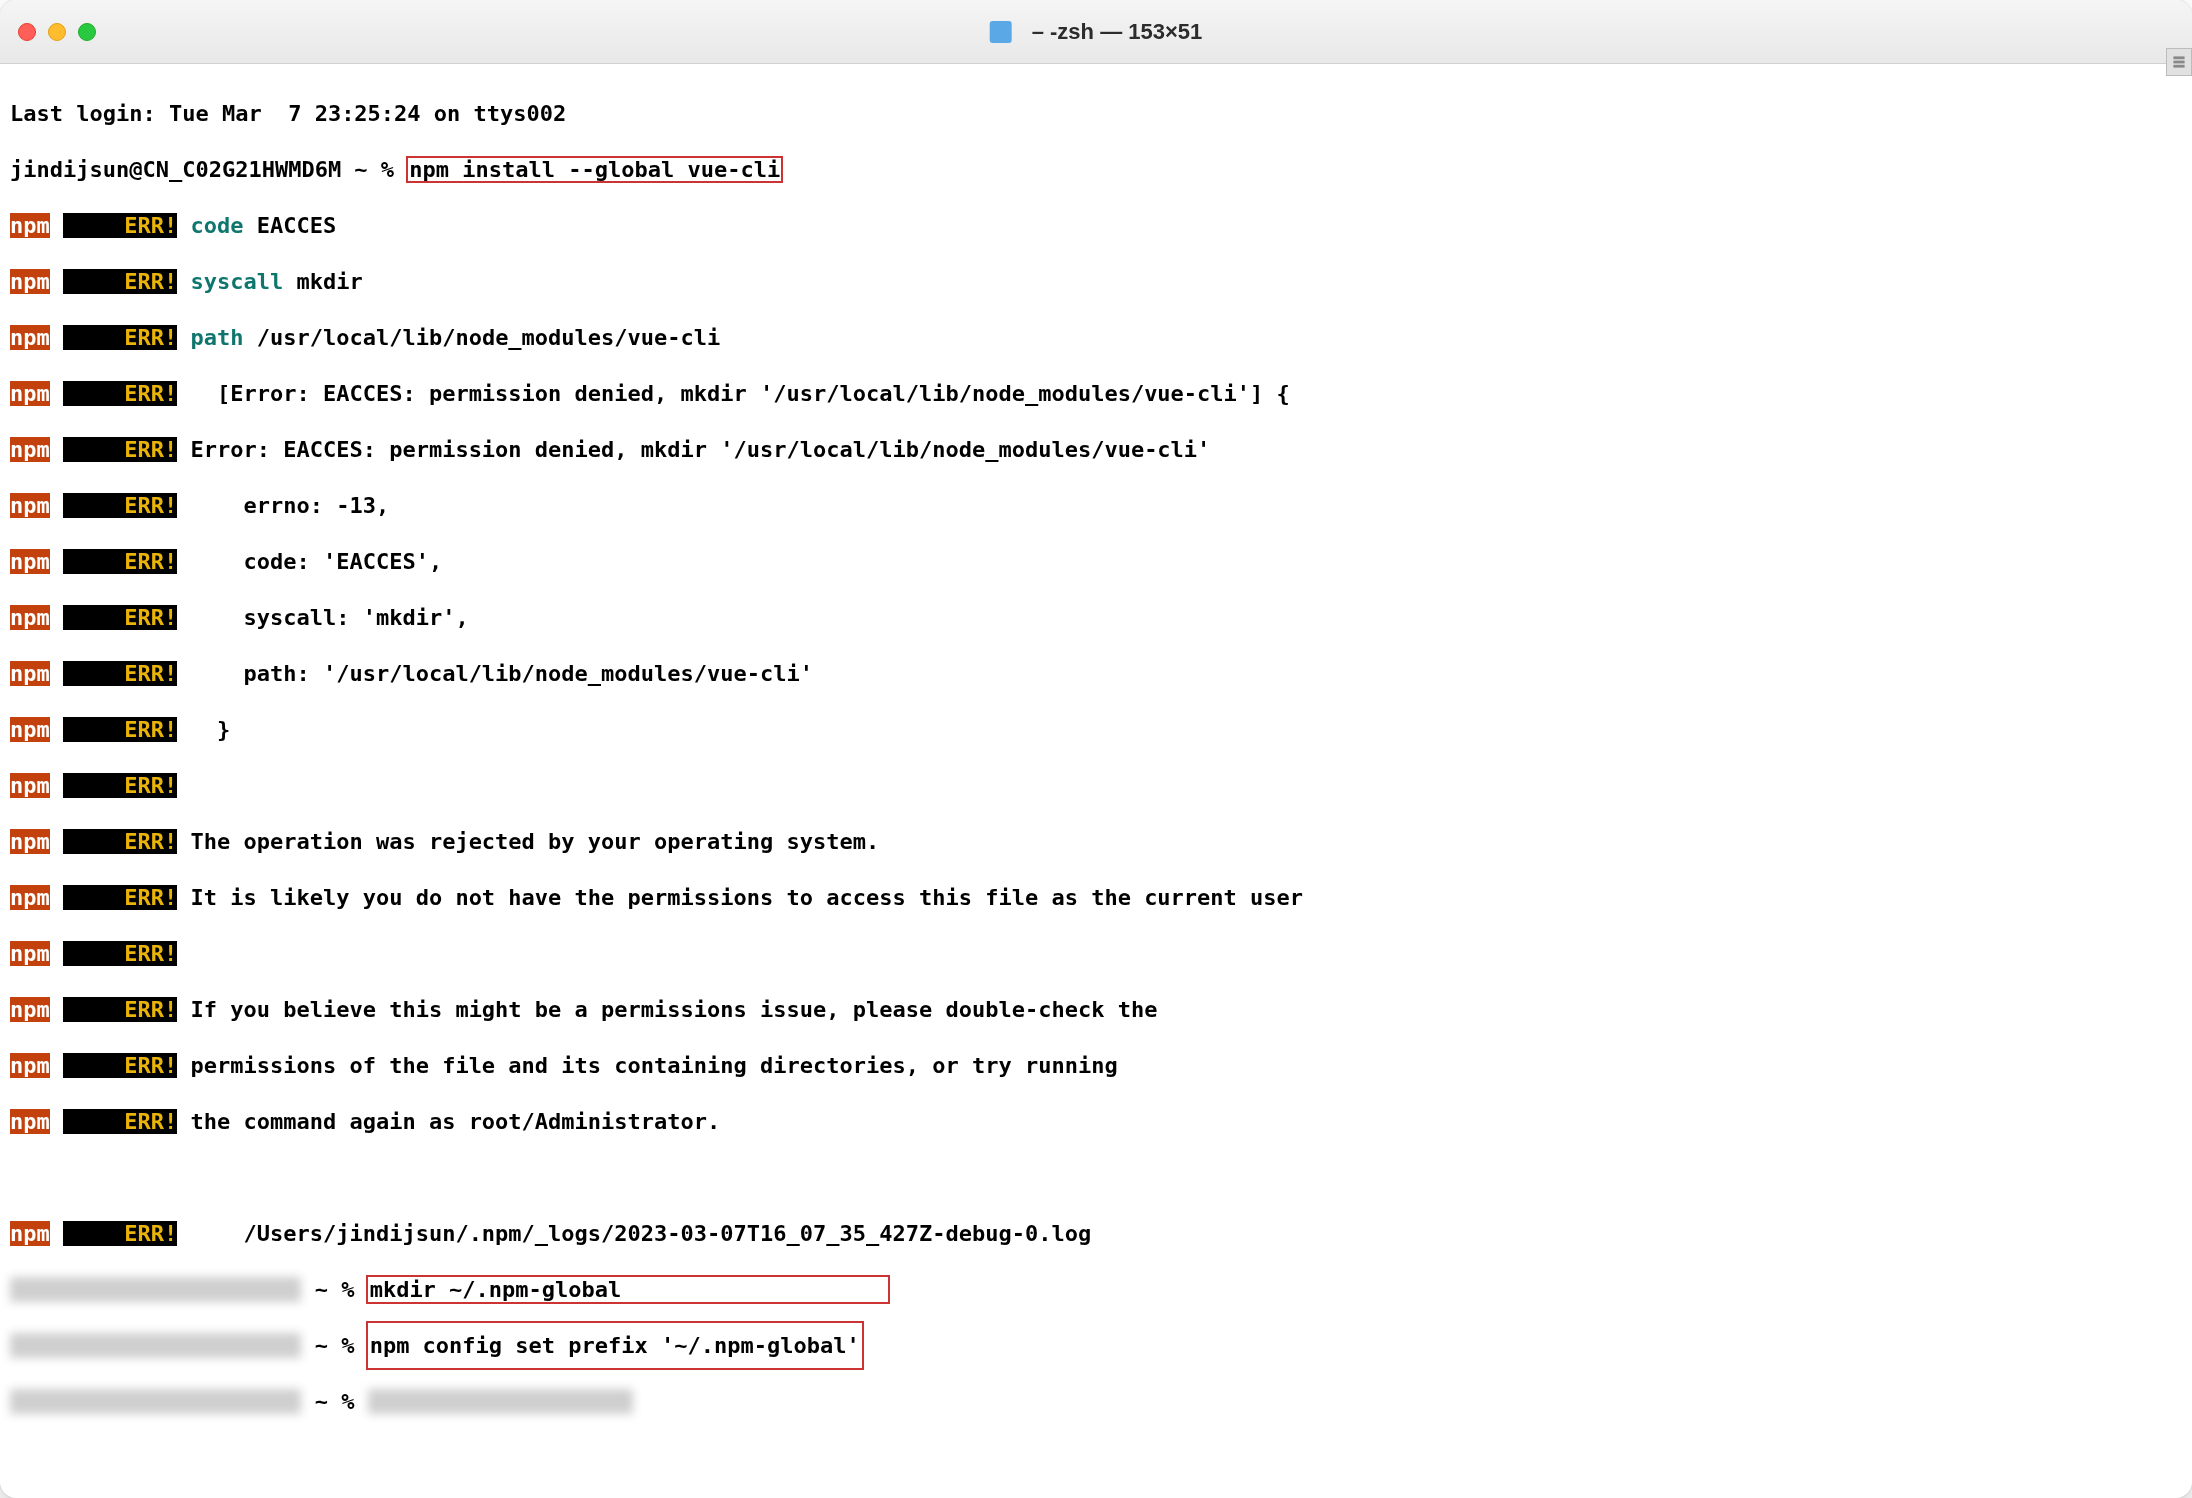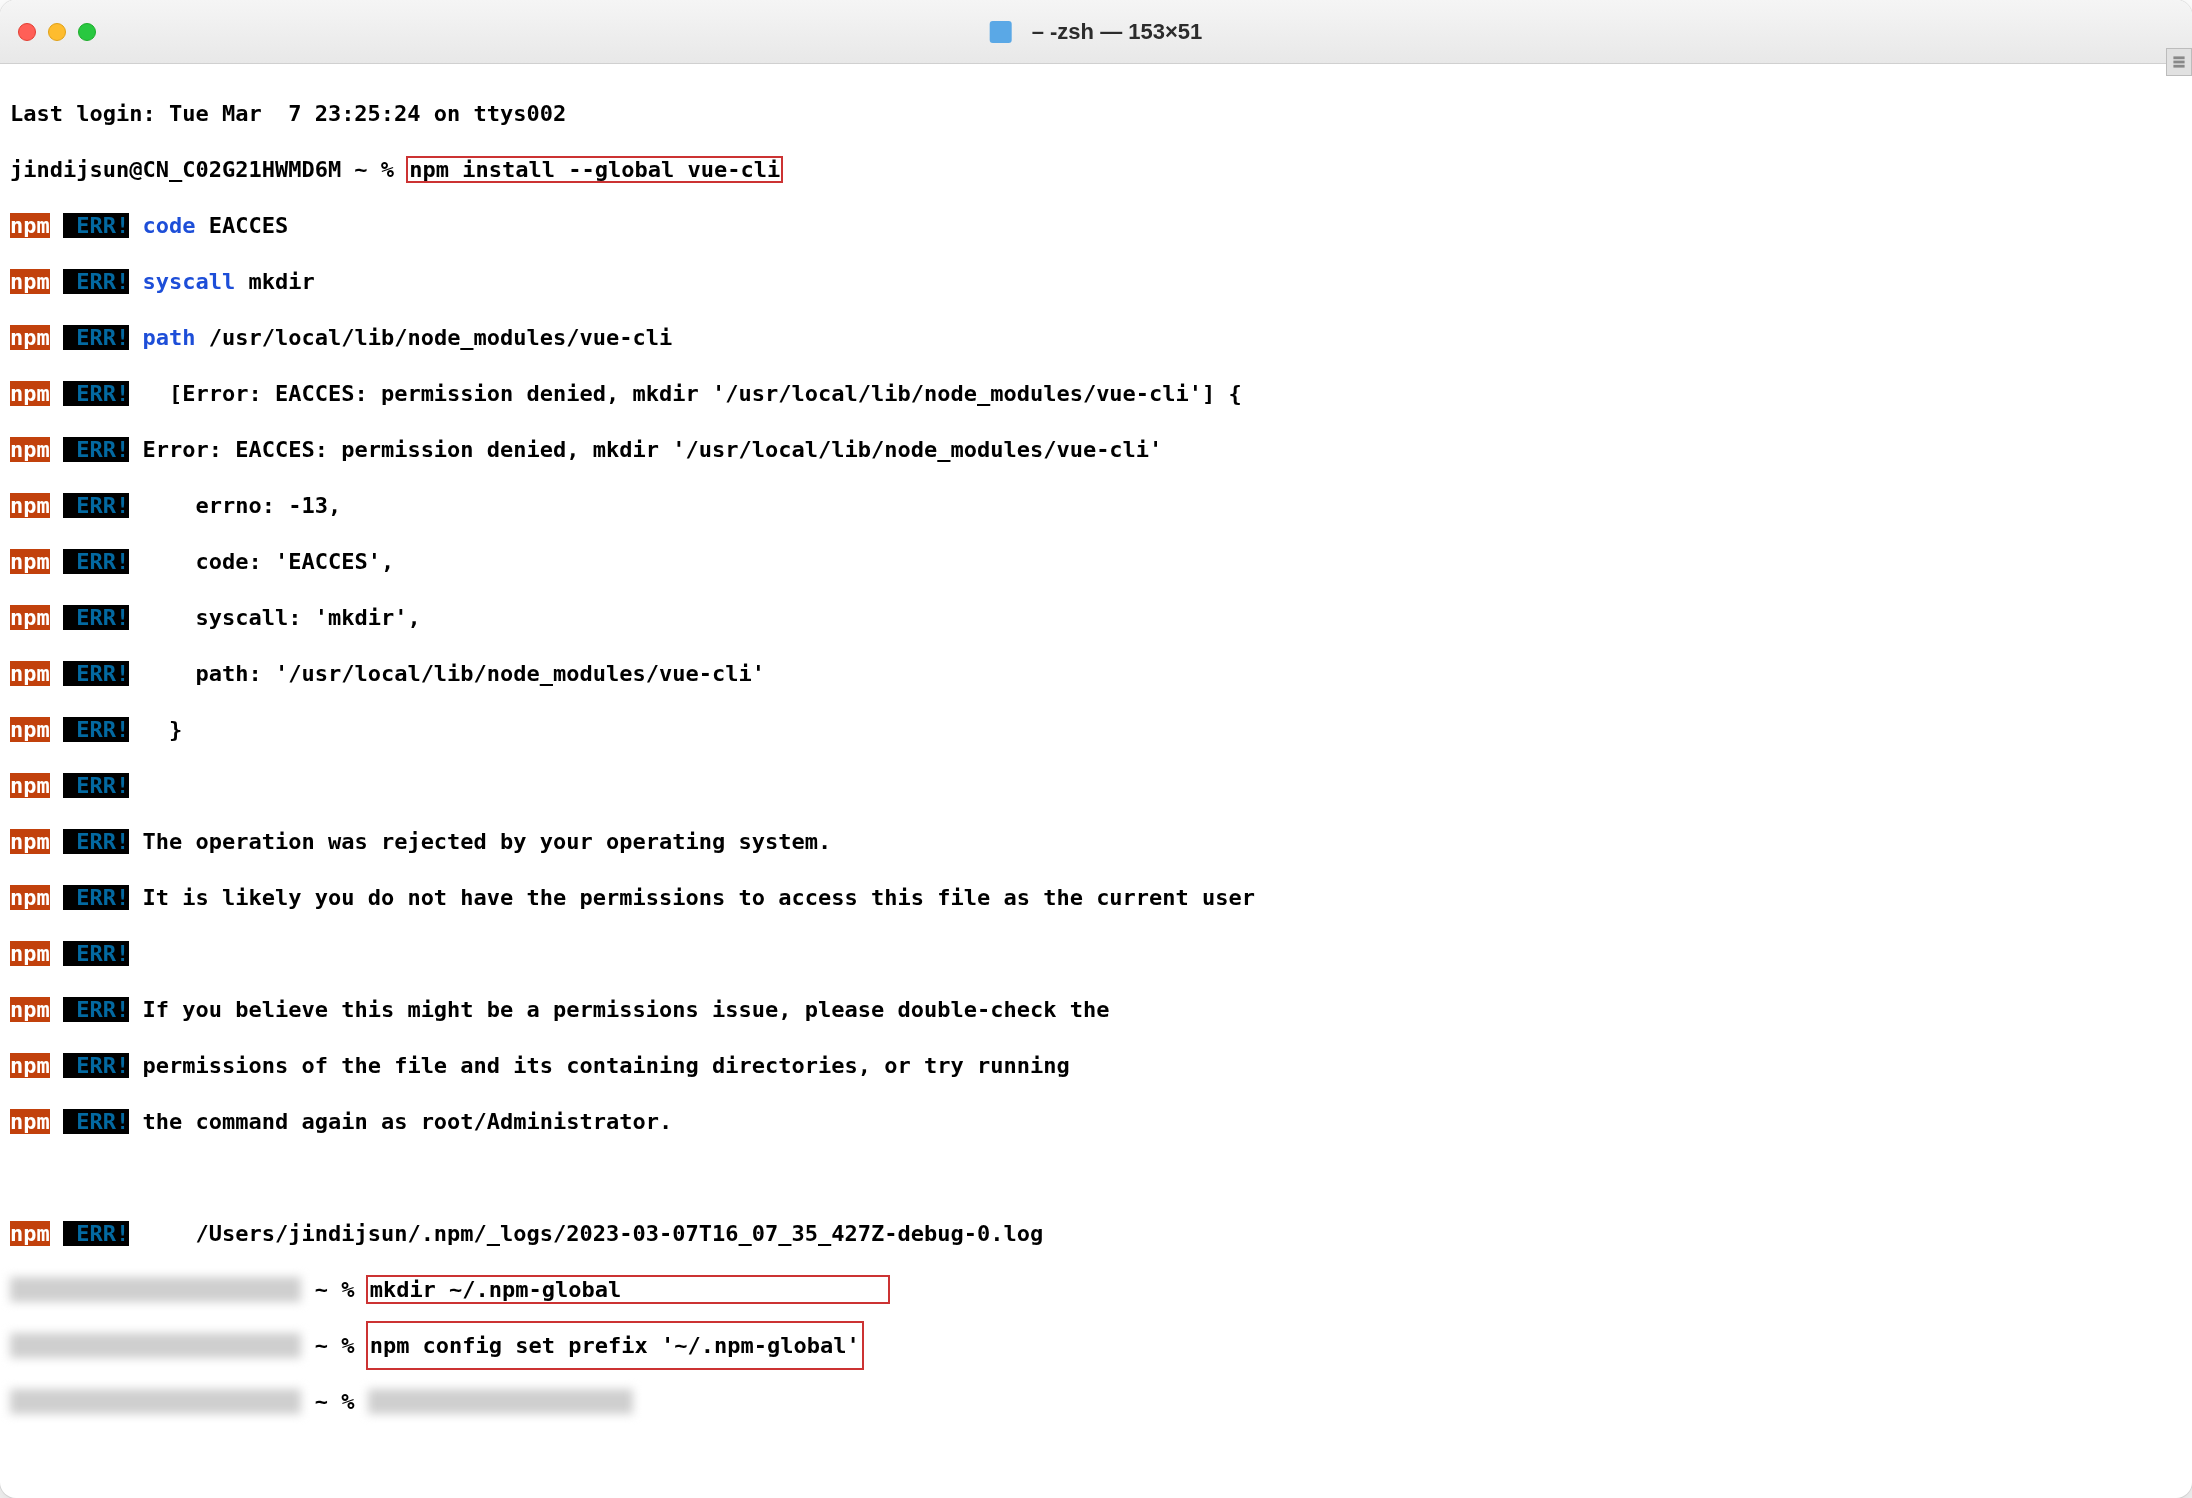--- a/index.html
+++ b/index.html
@@ -64,22 +64,22 @@
     line-height: 28px;
     padding: 8px 10px;
     white-space: pre;
     letter-spacing: 0;
   }
   .line { display: block; font-weight: bold; }
   .npm-badge {
     background: #c2410c;
     color: #fff;
   }
-  .err-badge { color: #0369a1; background:#000; }
-  .mag { color: #1d4ed8; }
+  .err-badge { color: #eab308; background:#000;padding-left:48px; }
+  .mag { color: #0f766e; }
   .hl-box {
     outline: 2px solid #cc3333;
     outline-offset: -1px;
     padding: 0 2px;
     margin-top: 6px;
   }
   .blur {
     filter: blur(5px);
     background: #cfcfcf;
     color: #cfcfcf;

